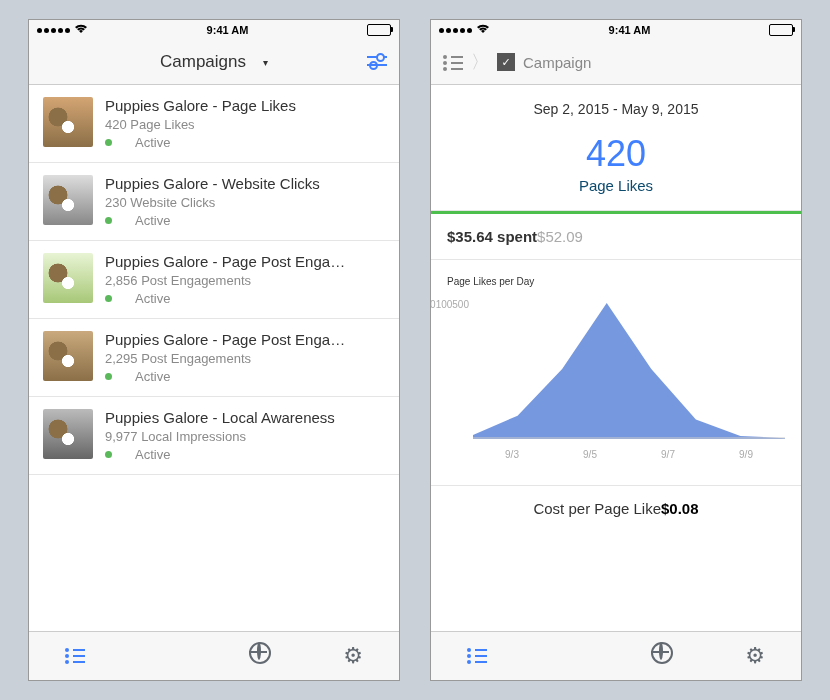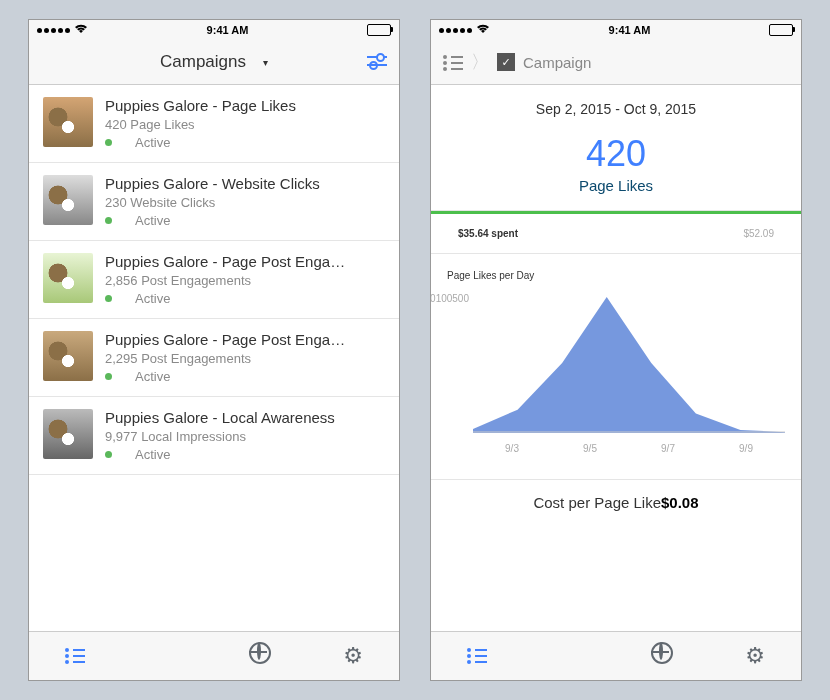--- a/index.html
+++ b/index.html
@@ -42,21 +42,21 @@
 .globe-icon{width:18px;height:18px;border:2px solid currentColor;border-radius:50%;position:relative;display:inline-block}
 .globe-icon::before{content:"";position:absolute;top:-2px;left:6px;width:4px;height:18px;border:2px solid currentColor;border-radius:50%;box-sizing:border-box}
 .globe-icon::after{content:"";position:absolute;top:7px;left:-2px;width:18px;height:2px;background:currentColor}
 .gear-icon{font-size:22px}
 
 .date-range{text-align:center;font-size:14px;color:#333;padding:16px 0 8px}
 .big-metric{text-align:center;padding:8px 0 16px;border-bottom:1px solid #e5e5e5}
 .big-value{font-size:36px;color:#4080ff;font-weight:400}
 .big-label{font-size:15px;color:#0c4a6e;margin-top:2px}
 .progress{height:3px;background:#4cbf4c;margin:0}
-.spent-row{display:flex;justify-content:space-between;padding:14px 27px;border-bottom:1px solid #e5e5e5;font-size:10px}
+.spent-row{display:flex;padding:14px 16px;border-bottom:1px solid #e5e5e5;font-size:15px}
 .spent-left{font-weight:600;color:#333}
 .spent-right{color:#aaa}
 .chart-section{padding:16px}
 .chart-title{font-size:10px;color:#333;margin-bottom:12px}
 .chart-wrap{height:170px;position:relative;margin-left:26px}
 .y-labels{position:absolute;left:-26px;top:0;height:140px;display:flex;flex-direction:row;justify-content:flex-end;font-size:10px;color:#aaa;text-align:right;width:22px}
 .chart-svg{width:100%;height:140px}
 .x-labels{display:flex;justify-content:space-around;font-size:10px;color:#aaa;margin-top:6px}
 .cost-row{display:flex;justify-content:center;padding:14px 13px;border-top:1px solid #e5e5e5;font-size:15px}
 .cost-label{color:#333}
@@ -195,21 +195,21 @@
   <div class="navbar">
     <div class="breadcrumb">
       <span class="list-icon" style="color:#888"></span>
       <span class="bc-sep">〉</span>
       <span class="bc-check">✓</span>
       <span>Campaign</span>
     </div>
   </div>
 
   <div class="content">
-    <div class="date-range">Sep 2, 2015 - Oct 9, 2015</div>
+    <div class="date-range">Sep 2, 2015 - May 9, 2015</div>
     <div class="big-metric">
       <div class="big-value">420</div>
       <div class="big-label">Page Likes</div>
     </div>
     <div class="progress"></div>
     <div class="spent-row">
       <span class="spent-left">$35.64 spent</span>
       <span class="spent-right">$52.09</span>
     </div>
     <div class="chart-section">

